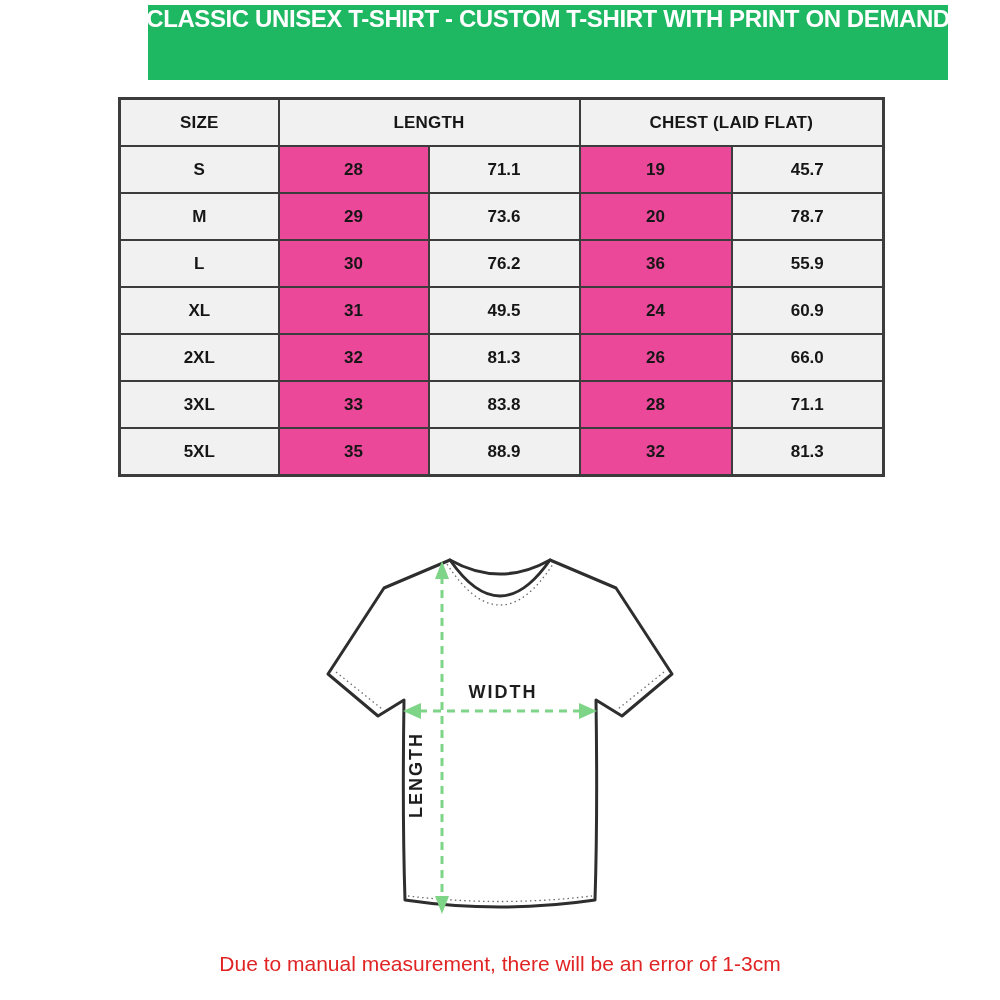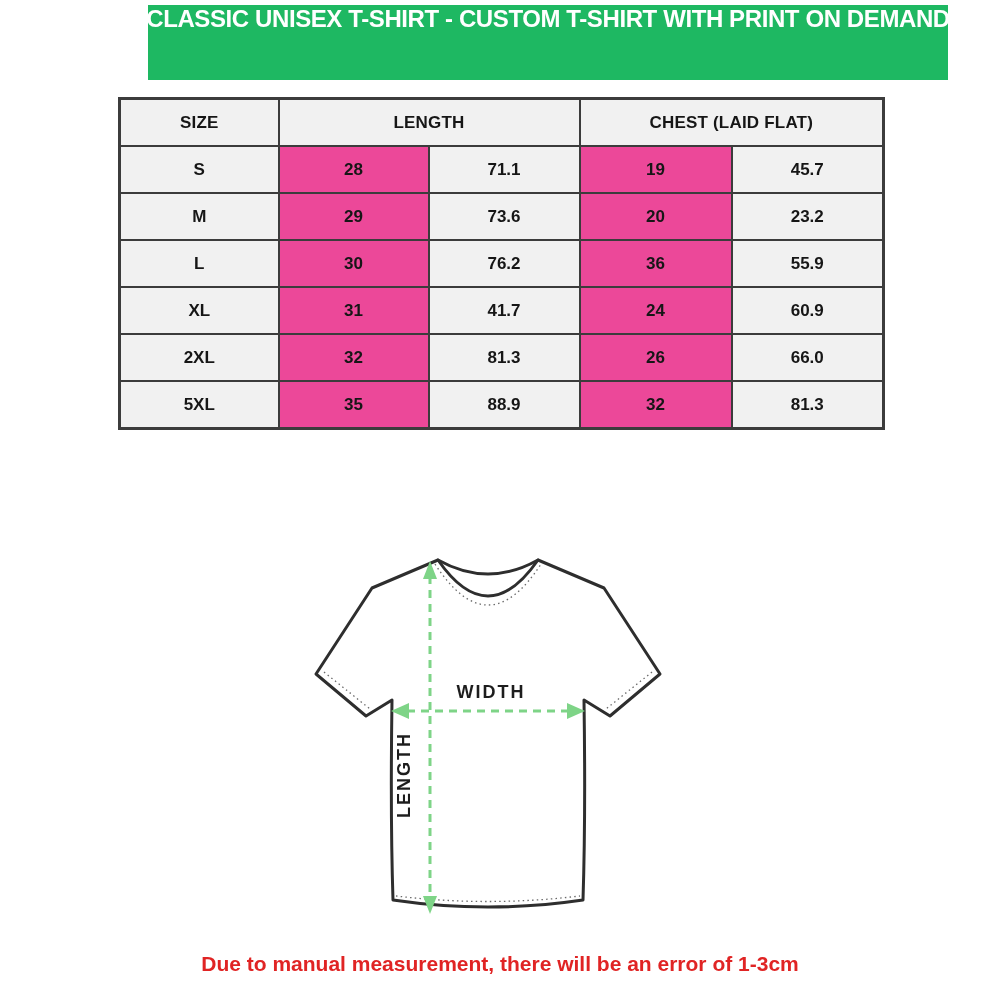--- a/index.html
+++ b/index.html
@@ -15,27 +15,27 @@
   .chart-wrap{position:absolute;left:118px;top:97px;}
   table.size-chart{border-collapse:collapse;border:3px solid #3c3c3c;table-layout:fixed;}
   .size-chart th,.size-chart td{
       border:2px solid #3c3c3c;text-align:center;vertical-align:middle;
       font-weight:bold;font-size:17px;color:#161616;height:45px;padding:0;}
   .size-chart thead th{background:#f1f1f1;font-size:17px;letter-spacing:0.2px;}
   .bg-gray{background:#f1f1f1;}
   .bg-white{background:#ec4899;}
 
   
-  .shirt-wrap{position:absolute;left:308px;top:548px;width:360px;height:400px;}
+  .shirt-wrap{position:absolute;left:320px;top:548px;width:360px;height:400px;}
   .measure-label{font-weight:bold;letter-spacing:2px;fill:#1d1d1d;
                  font-family:"Liberation Sans",sans-serif;}
 
   
   .footnote{position:absolute;left:0;top:952px;width:1000px;text-align:center;
-            font-weight:bold;font-size:21px;}
+            font-weight:normal;font-size:21px;}
 </style>
 </head>
 <body>
 
 <div class="page">
 
   <div class="banner" style="background: rgb(30, 184, 98);">
     <span class="banner-text" style="color: rgb(255, 255, 255);">CLASSIC UNISEX T-SHIRT - CUSTOM T-SHIRT WITH PRINT ON DEMAND</span>
   </div>
 
@@ -61,42 +61,49 @@
       <td class="bg-white">28</td>
       <td class="bg-gray">71.1</td>
       <td class="bg-white">19</td>
       <td class="bg-gray">45.7</td>
     </tr>
           <tr>
       <td class="bg-gray">M</td>
       <td class="bg-white">29</td>
       <td class="bg-gray">73.6</td>
       <td class="bg-white">20</td>
-      <td class="bg-gray">23.2</td>
+      <td class="bg-gray">78.7</td>
     </tr>
           <tr>
       <td class="bg-gray">L</td>
       <td class="bg-white">30</td>
       <td class="bg-gray">76.2</td>
       <td class="bg-white">36</td>
       <td class="bg-gray">55.9</td>
     </tr>
           <tr>
       <td class="bg-gray">XL</td>
       <td class="bg-white">31</td>
-      <td class="bg-gray">41.7</td>
+      <td class="bg-gray">49.5</td>
       <td class="bg-white">24</td>
       <td class="bg-gray">60.9</td>
     </tr>
           <tr>
       <td class="bg-gray">2XL</td>
       <td class="bg-white">32</td>
       <td class="bg-gray">81.3</td>
       <td class="bg-white">26</td>
       <td class="bg-gray">66.0</td>
+    </tr>
+          <tr>
+      <td class="bg-gray">3XL</td>
+      <td class="bg-white">33</td>
+      <td class="bg-gray">83.8</td>
+      <td class="bg-white">28</td>
+      <td class="bg-gray">71.1</td>
     </tr>
           <tr>
       <td class="bg-gray">5XL</td>
       <td class="bg-white">35</td>
       <td class="bg-gray">88.9</td>
       <td class="bg-white">32</td>
       <td class="bg-gray">81.3</td>
     </tr>
         </tbody>
     </table>

